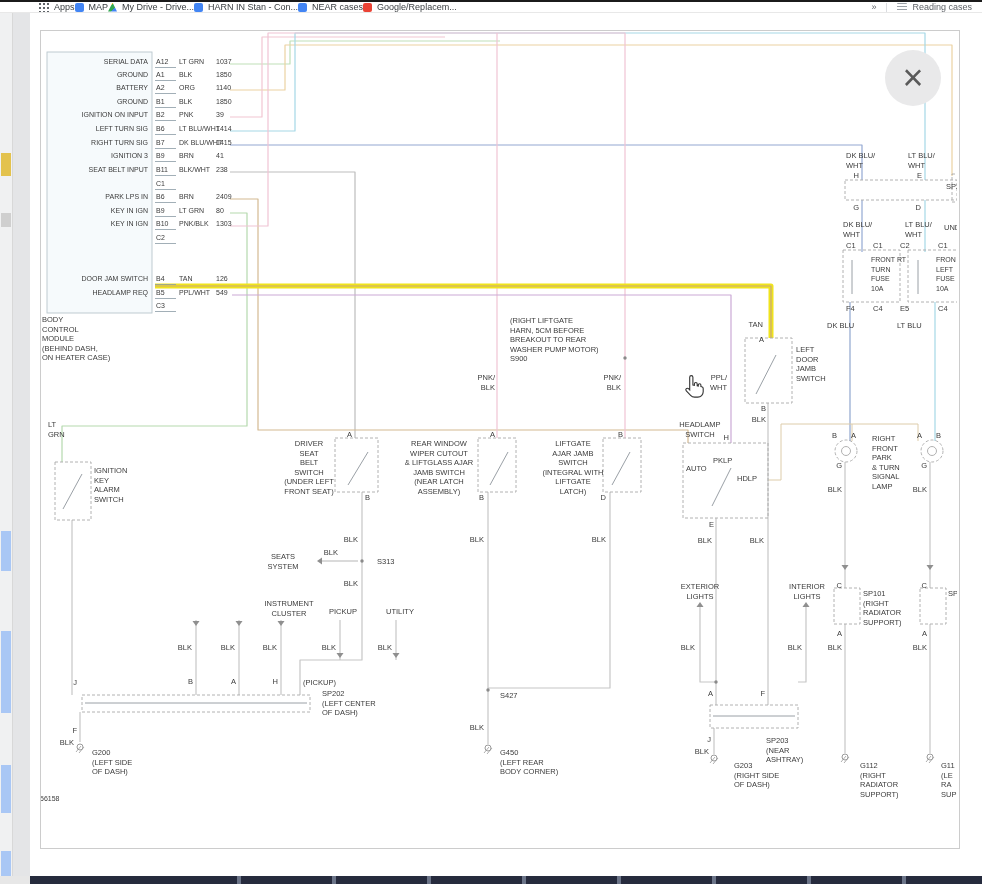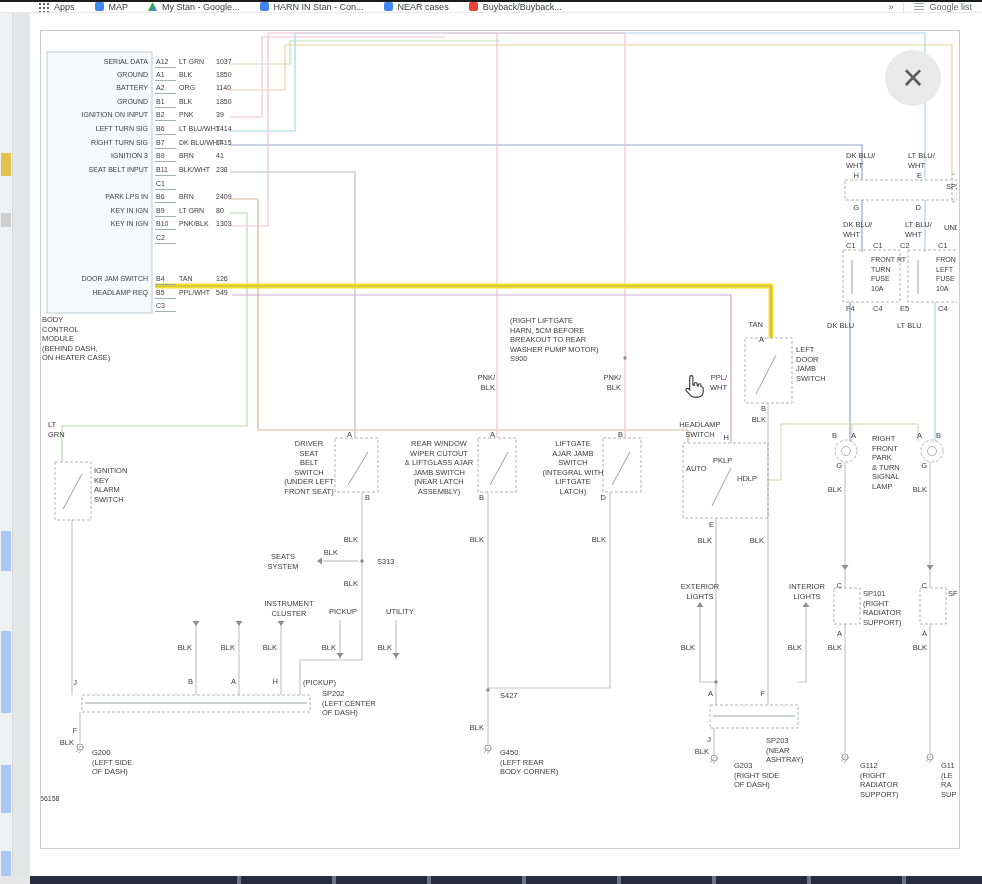--- a/index.html
+++ b/index.html
@@ -3,21 +3,21 @@
 <meta charset="utf-8">
 <style>
   html,body{margin:0;padding:0;}
   body{width:982px;height:884px;position:relative;overflow:hidden;background:#e7e7e7;
        font-family:"Liberation Sans",sans-serif;}
   
   .topbar{position:absolute;top:0;left:0;right:0;height:13px;background:#ffffff;
           border-top:2px solid #1b1b1b;border-bottom:1px solid #e8e8e8;box-sizing:border-box;
           display:flex;align-items:center;justify-content:space-between;z-index:30;
           font-size:9px;color:#3c4043;white-space:nowrap;overflow:hidden;padding:0 10px 0 38px;}
-  .bm-items{display:flex;align-items:flex-start;gap:20px;}
+  .bm-items{display:flex;align-items:center;}
   .bm{display:inline-flex;align-items:center;gap:5px;}
   .icon{width:9px;height:9px;display:inline-block;border-radius:2px;flex:none;}
   .apps-grid-icon{width:11px;height:11px;border-radius:0;background-image:radial-gradient(circle,#5f6368 1.1px,transparent 1.3px);background-size:4px 4px;}
   .map-icon{background:#4285f4;}
   .drive-icon{background:linear-gradient(135deg,#fbbc04 33%,#34a853 33% 66%,#4285f4 66%);clip-path:polygon(50% 0,100% 100%,0 100%);border-radius:0;}
   .doc-icon{background:#4285f4;}
   .star-icon{background:#4285f4;}
   .buyback-icon{background:#ea4335;}
   .reading-icon{width:10px;height:9px;border-radius:1px;background:repeating-linear-gradient(#9aa0a6 0 1px,transparent 1px 3px);}
   .bm-right{display:flex;align-items:center;gap:10px;color:#5f6368;}
@@ -49,41 +49,41 @@
       <span class="bm">
         <span class="icon apps-grid-icon"></span>
         <span>Apps</span>
       </span>
       <span class="bm">
         <span class="icon map-icon"></span>
         <span>MAP</span>
       </span>
       <span class="bm">
         <span class="icon drive-icon"></span>
-        <span>My Stan - Google...</span>
+        <span>My Drive - Drive...</span>
       </span>
       <span class="bm">
         <span class="icon doc-icon"></span>
         <span>HARN IN Stan - Con...</span>
       </span>
       <span class="bm">
         <span class="icon star-icon"></span>
         <span>NEAR cases</span>
       </span>
       <span class="bm">
         <span class="icon buyback-icon"></span>
-        <span>Buyback/Buyback...</span>
+        <span>Google/Replacem...</span>
       </span>
     </div>
   <div class="bm-right">
     <span>»</span>
     <span class="sep"></span>
     <span class="bm">
         <span class="icon reading-icon"></span>
-        <span>Google list</span>
+        <span>Reading cases</span>
       </span>
   </div>
 </div>
 
 <div class="leftstrip" id="leftstrip">
     <div class="mark" style="top: 140px; height: 23px; background: rgb(227, 194, 77);"></div>
     <div class="mark" style="top: 200px; height: 14px; background: rgb(207, 207, 207);"></div>
     <div class="mark" style="top: 518px; height: 40px; background: rgb(169, 199, 245);"></div>
     <div class="mark" style="top: 618px; height: 82px; background: rgb(169, 199, 245);"></div>
     <div class="mark" style="top: 752px; height: 48px; background: rgb(169, 199, 245);"></div>

